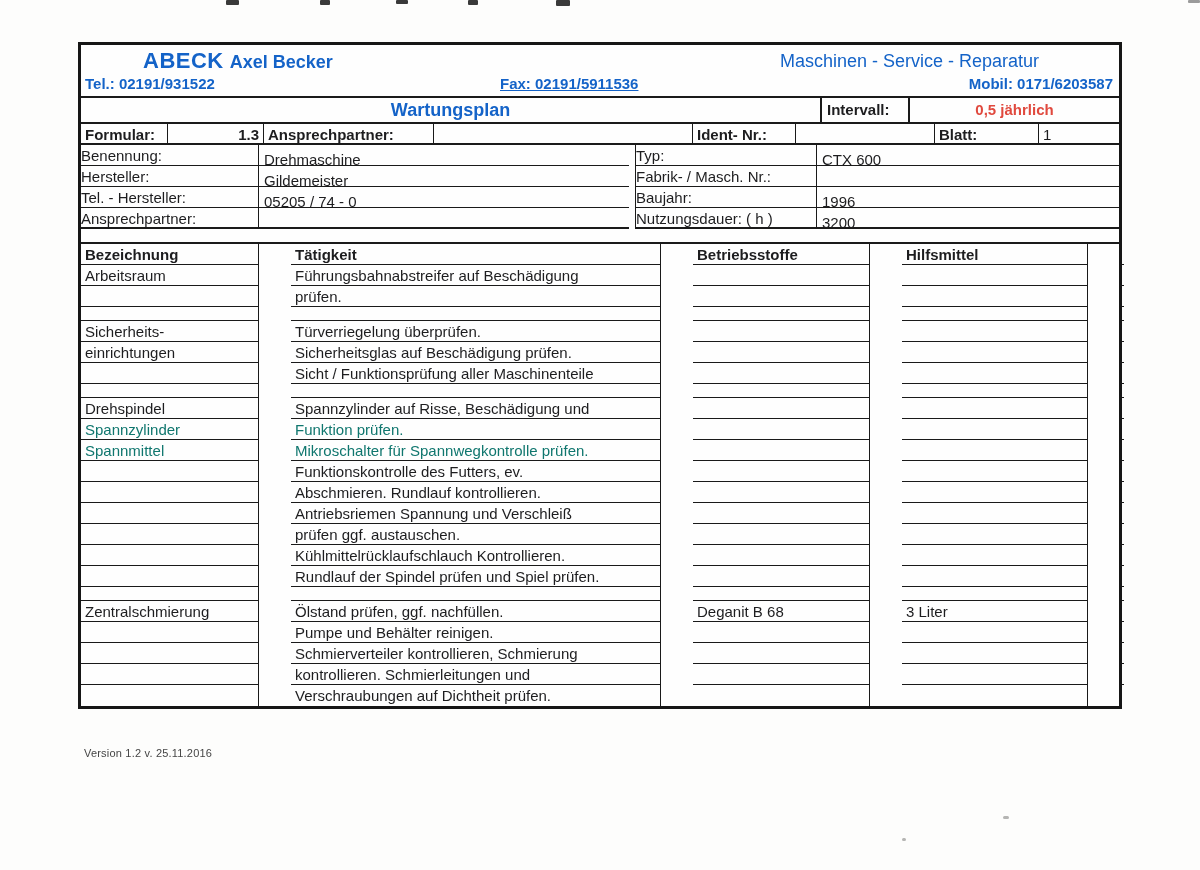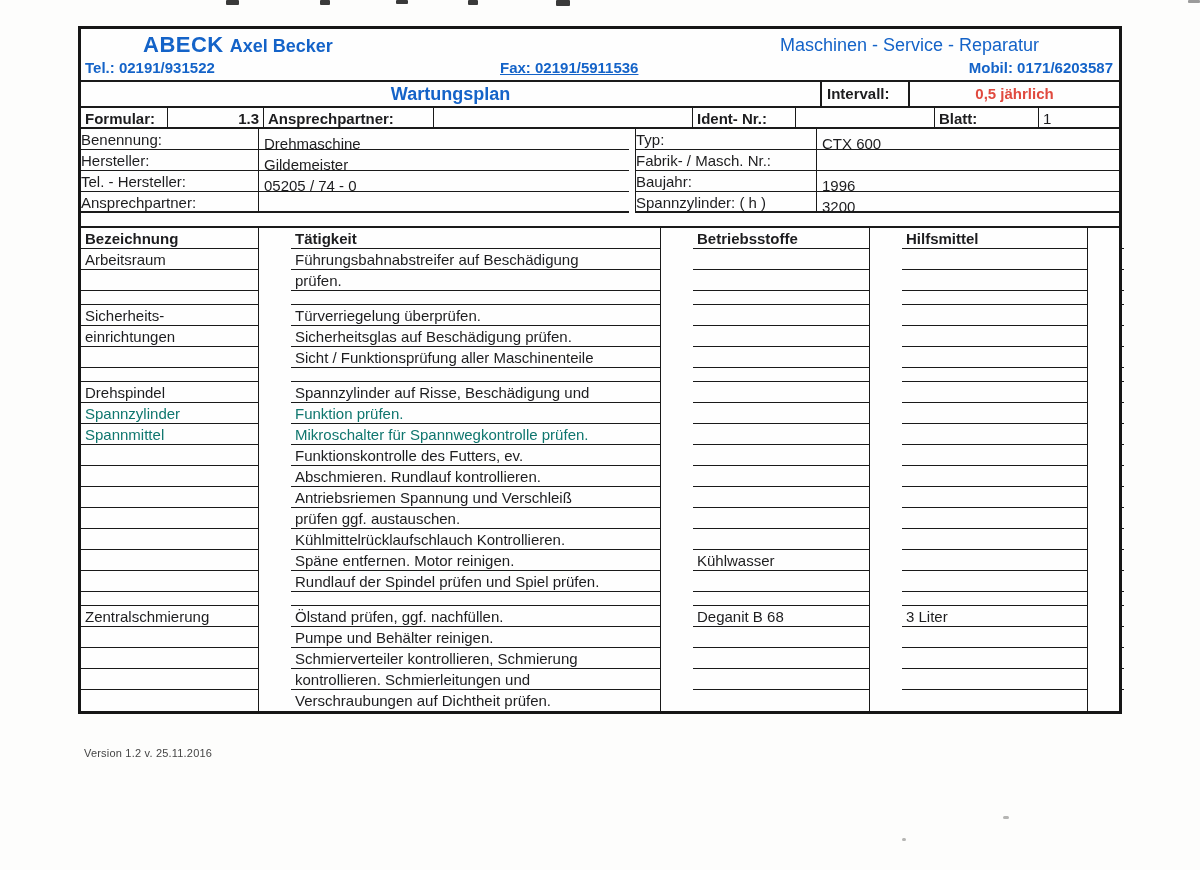--- a/index.html
+++ b/index.html
@@ -5,21 +5,21 @@
   * { margin:0; padding:0; box-sizing:border-box; }
   html,body { width:1200px; height:870px; background:#fdfdfc; overflow:hidden; }
   body { font-family:"Liberation Sans", sans-serif; color:#1d1d1f; }
   .page { position:relative; width:1200px; height:870px; background:#fdfdfc; }
 
   
   .mark { position:absolute; background:#3a3a3a; border-radius:1px; }
   .speck { position:absolute; background:#b5b5b3; border-radius:2px; }
 
   
-  .form { position:absolute; left:78px; top:26px; width:1044px;
+  .form { position:absolute; left:78px; top:42px; width:1044px;
           border:3px solid #161616; background:#fefefe; }
 
   
   .row-a { position:relative; height:28px; }
   .company { position:absolute; left:62px; top:3px; white-space:nowrap; }
   .abeck { font-size:22px; font-weight:bold; letter-spacing:0.5px; }
   .company-rest { font-size:18px; font-weight:bold; margin-left:6px; }
   .tagline { position:absolute; right:80px; top:6px; font-size:18px; font-weight:normal; }
 
   
@@ -158,21 +158,21 @@
           </div>
           <div class="info-row">
             <div class="info-label">Fabrik- / Masch. Nr.:</div>
             <div class="info-value"></div>
           </div>
           <div class="info-row">
             <div class="info-label">Baujahr:</div>
             <div class="info-value">1996</div>
           </div>
           <div class="info-row">
-            <div class="info-label">Spannzylinder: ( h )</div>
+            <div class="info-label">Nutzungsdauer: ( h )</div>
             <div class="info-value">3200</div>
           </div>
         </div>
     </div>
 
     <div class="mid-gap"></div>
 
     <div class="main-table" id="main-table">
         <div class="mt-row header">
           <div>Bezeichnung</div>
@@ -281,27 +281,20 @@
         </div>
         <div class="mt-row">
           <div></div>
           <div>Kühlmittelrücklaufschlauch Kontrollieren.</div>
           <div></div>
           <div></div>
           <div></div>
         </div>
         <div class="mt-row">
           <div></div>
-          <div>Späne entfernen. Motor reinigen.</div>
-          <div>Kühlwasser</div>
-          <div></div>
-          <div></div>
-        </div>
-        <div class="mt-row">
-          <div></div>
           <div>Rundlauf der Spindel prüfen und Spiel prüfen.</div>
           <div></div>
           <div></div>
           <div></div>
         </div>
         <div class="mt-row spacer">
           <div></div>
           <div></div>
           <div></div>
           <div></div>

